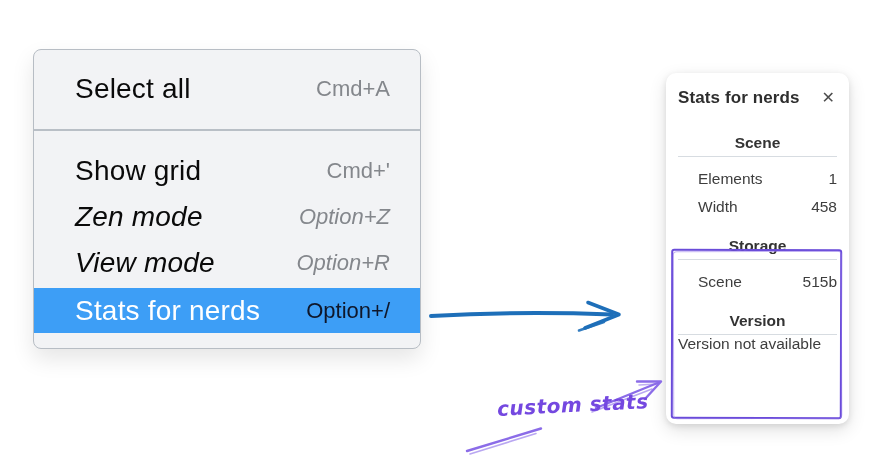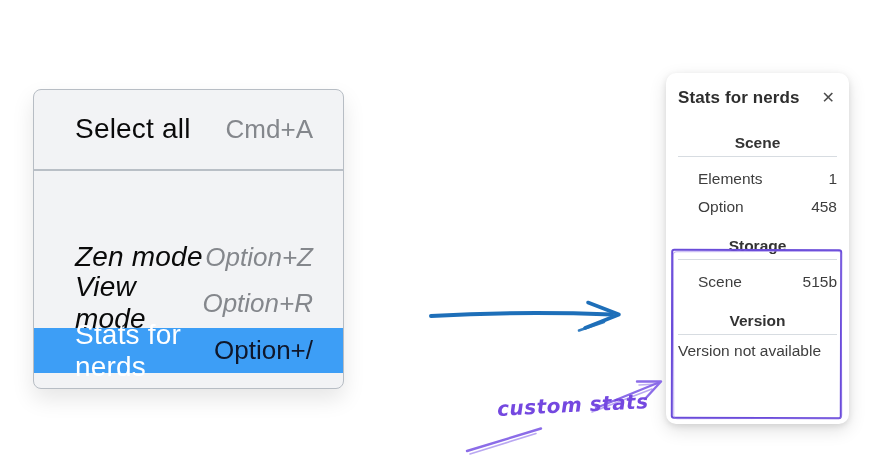--- a/index.html
+++ b/index.html
@@ -1,47 +1,47 @@
 <!DOCTYPE html>
 <html><head>
 <meta charset="utf-8">
 <style>
   html,body{margin:0;padding:0;background:#ffffff;width:873px;height:461px;overflow:hidden;
     font-family:"Liberation Sans",sans-serif;-webkit-font-smoothing:antialiased;}
   .stage{position:relative;width:873px;height:461px;}
 
   
-  .menu{position:absolute;left:33px;top:49px;width:311px;height:300px;background:#f2f3f5;
+  .menu{position:absolute;left:33px;top:49px;width:388px;height:300px;background:#f2f3f5;
     border:1px solid #b7bdc4;border-radius:8px;box-shadow:0 10px 22px rgba(0,0,0,.10);
-    box-sizing:border-box;overflow:hidden;margin-top:40px;}
+    box-sizing:border-box;overflow:hidden;}
   .menu-row{position:absolute;left:0;right:0;height:40px;display:flex;align-items:center;
     justify-content:space-between;padding:0 30px 0 41px;box-sizing:border-box;cursor:default;}
   .mi-label{font-size:28px;color:#0a0a0a;letter-spacing:.2px;}
-  .mi-short{font-size:26px;color:#84878c;}
+  .mi-short{font-size:22px;color:#84878c;}
   .menu-divider{position:absolute;left:0;right:0;top:79px;height:2px;background:#b9bfc6;}
   .menu-row.hl{background:#3d9ef6;height:45px;}
   .menu-row.hl .mi-label{color:#ffffff;}
   .menu-row.hl .mi-short{color:#0f172a;}
 
   
   .panel{position:absolute;left:666px;top:73px;width:183px;height:351px;background:#ffffff;
     border-radius:10px;box-shadow:0 2px 6px rgba(0,0,0,.10),0 6px 18px rgba(0,0,0,.12);
     box-sizing:border-box;padding:14px 12px;color:#3b3b3b;font-size:15.5px;}
   .panel-header{display:flex;align-items:center;justify-content:space-between;height:22px;}
   .panel-title{font-weight:bold;font-size:17px;color:#2e2e2e;letter-spacing:.1px;}
   .close{font-size:16px;color:#4d4d4d;line-height:1;cursor:pointer;padding:1px 2px;}
   .sec-heading{text-align:center;font-weight:bold;font-size:15.5px;color:#333;height:20px;line-height:20px;}
   .sec-heading.scene{margin-top:24px;}
   .sec-heading.tight{margin-top:15px;}
   .hairline{height:1px;background:#d7dce1;margin-top:3px;}
   .rows{margin-top:8px;margin-left:20px;}
   .stat-row{height:28px;display:flex;align-items:center;justify-content:space-between;}
   .stat-label{color:#3e3e3e;}
   .stat-value{color:#3e3e3e;}
-  .ver-note{margin-top:7px;color:#3e3e3e;}
+  .ver-note{margin-top:0;color:#3e3e3e;}
 
   
   .purple-box{position:absolute;left:5px;top:176px;width:167px;height:166px;
     border:2px solid #6a4cd9;border-radius:3px;pointer-events:none;transform:rotate(.15deg);}
   .purple-box::after{content:"";position:absolute;inset:-1px;border:1.5px solid rgba(146,117,234,.55);
     border-radius:4px;transform:rotate(-.35deg) translate(1px,1px);}
 
   
   svg.overlay{position:absolute;left:0;top:0;width:873px;height:461px;pointer-events:none;}
 
@@ -54,20 +54,24 @@
 <body>
 
 <div class="stage">
 
   <div class="menu">
     <div class="menu-row" style="top:19px;">
       <span class="mi-label">Select all</span>
       <span class="mi-short">Cmd+A</span>
     </div>
     <div class="menu-divider"></div>
+    <div class="menu-row" style="top:101px;">
+      <span class="mi-label">Show grid</span>
+      <span class="mi-short">Cmd+'</span>
+    </div>
     <div class="menu-row" style="top:147px;font-style:italic;">
       <span class="mi-label">Zen mode</span>
       <span class="mi-short">Option+Z</span>
     </div>
     <div class="menu-row" style="top:193px;font-style:italic;">
       <span class="mi-label">View mode</span>
       <span class="mi-short">Option+R</span>
     </div>
     <div class="menu-row hl" style="top:238px;">
       <span class="mi-label">Stats for nerds</span>
@@ -82,21 +86,21 @@
     </div>
 
     <div class="sec-heading scene">Scene</div>
     <div class="hairline"></div>
     <div class="rows">
       <div class="stat-row">
         <span class="stat-label">Elements</span>
         <span class="stat-value">1</span>
       </div>
       <div class="stat-row">
-        <span class="stat-label">Option</span>
+        <span class="stat-label">Width</span>
         <span class="stat-value">458</span>
       </div>
     </div>
 
     <div class="sec-heading tight">Storage</div>
     <div class="hairline"></div>
     <div class="rows">
       <div class="stat-row">
         <span class="stat-label">Scene</span>
         <span class="stat-value">515b</span>

